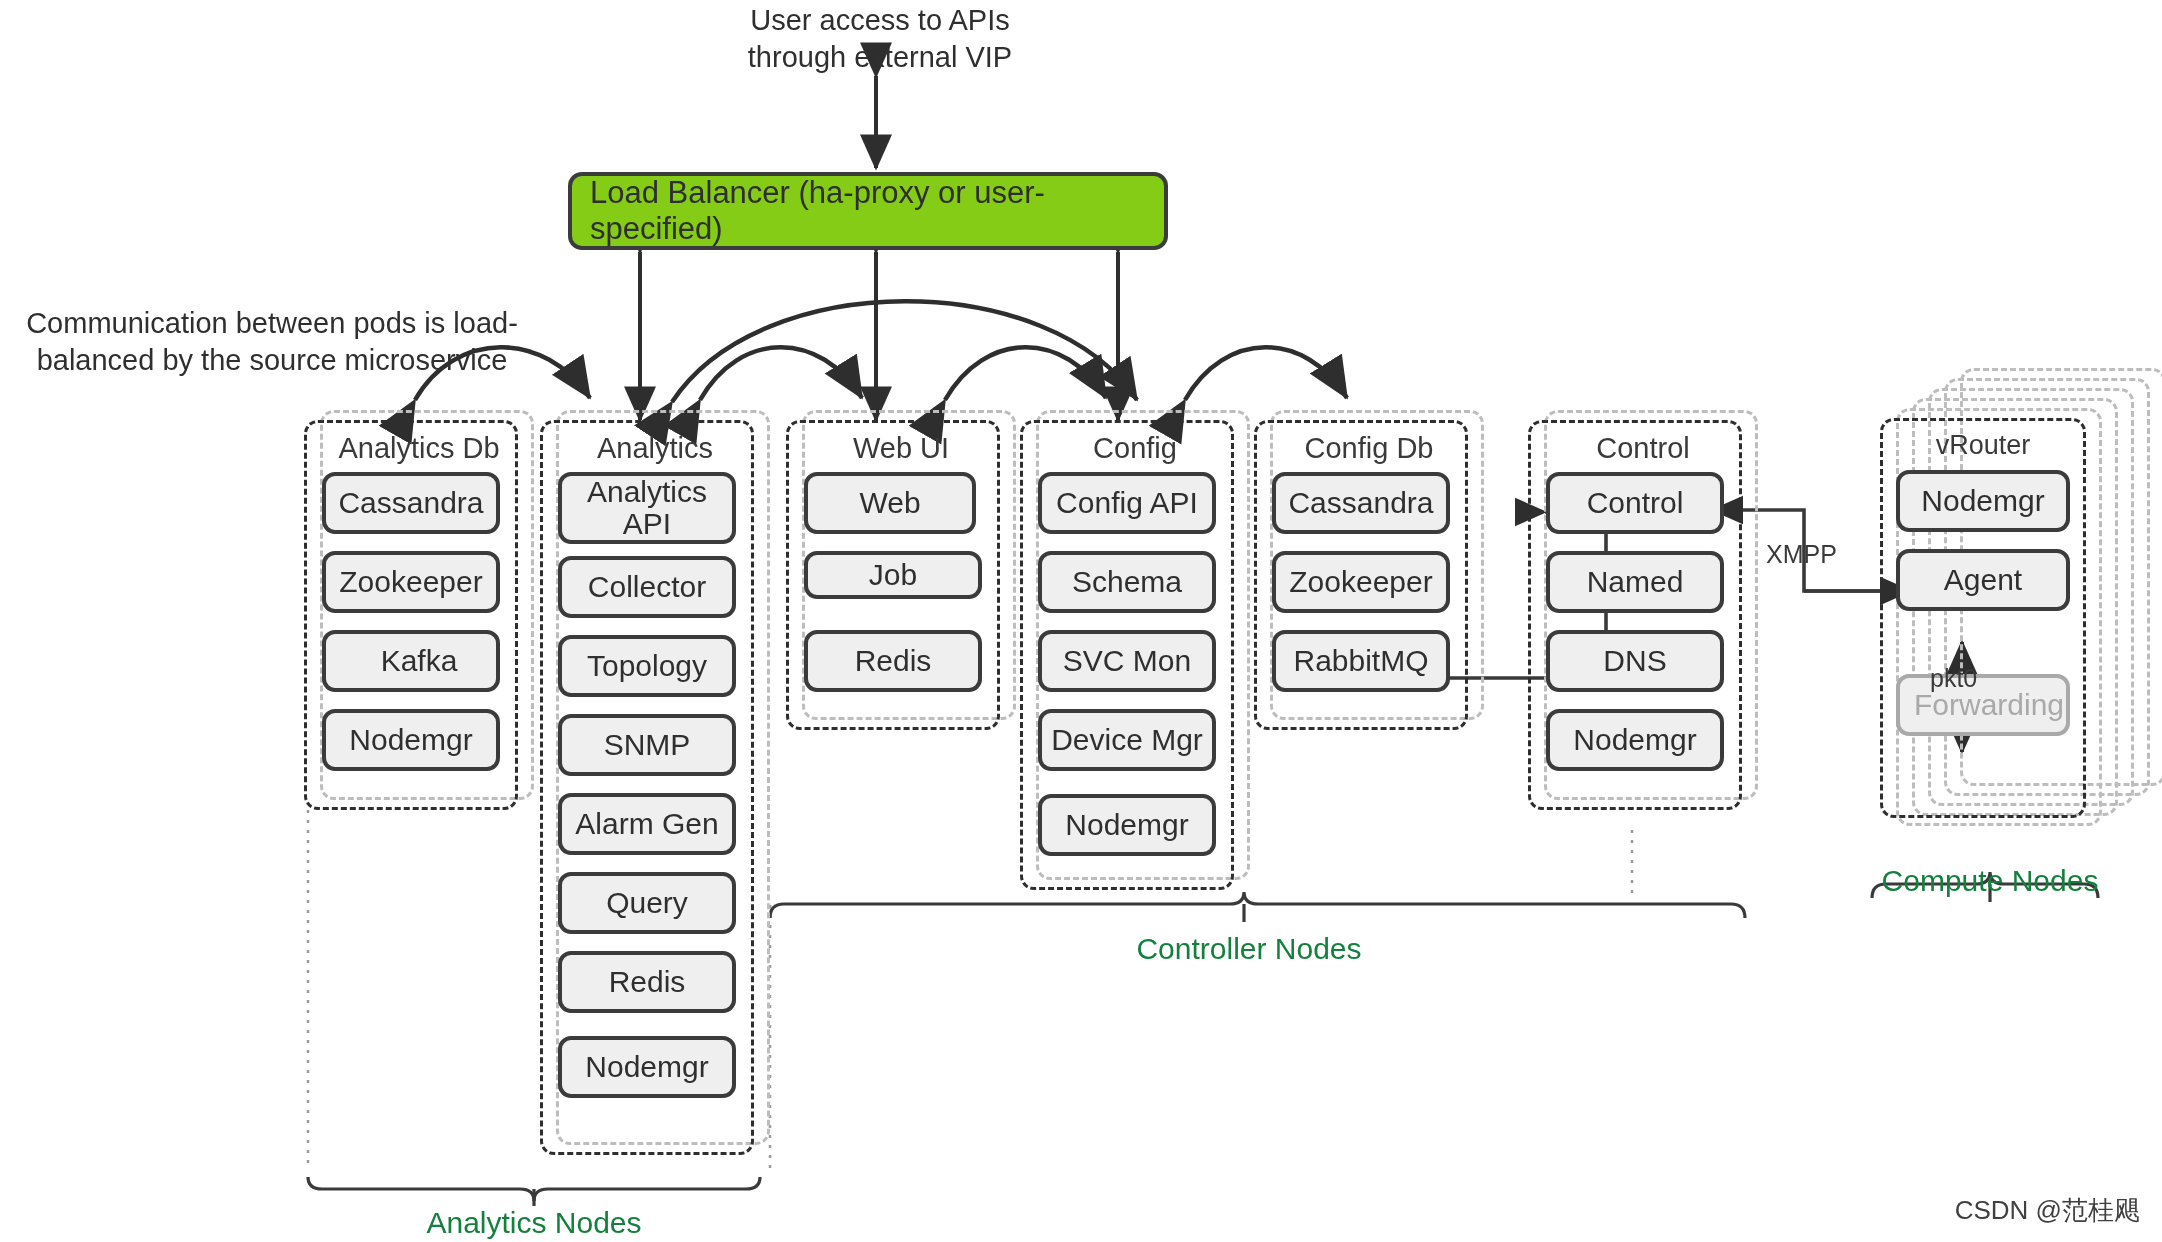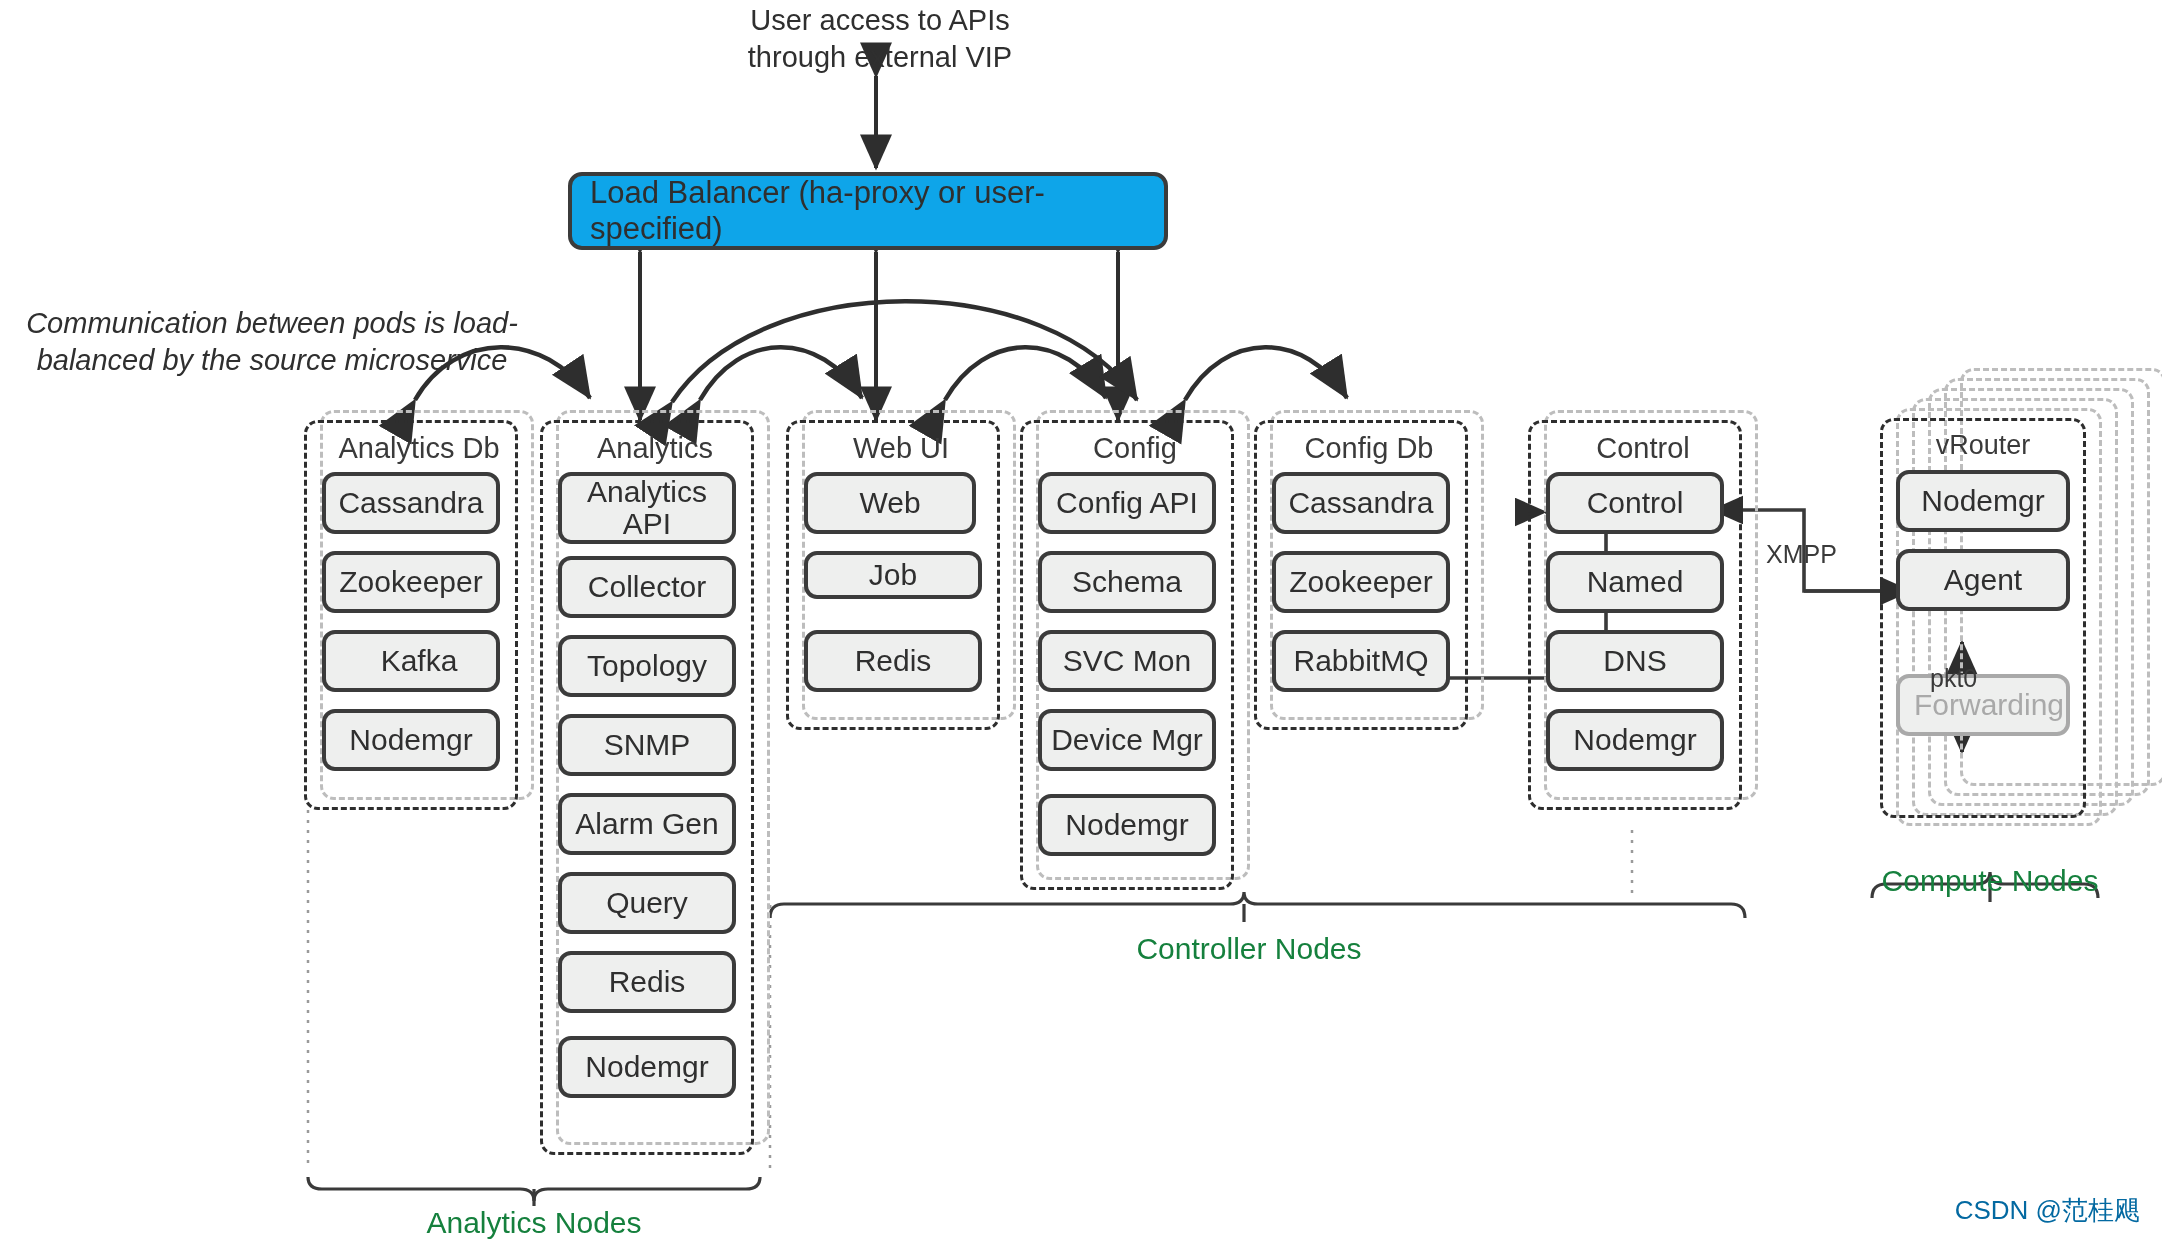--- a/index.html
+++ b/index.html
@@ -3,42 +3,42 @@
 <meta charset="utf-8">
 <style>
   html,body{margin:0;padding:0;background:#ffffff;}
   body{width:2162px;height:1242px;position:relative;overflow:hidden;
        font-family:"Liberation Sans","DejaVu Sans",sans-serif;color:#3a3a3a;}
   #canvas{position:absolute;left:0;top:0;width:2162px;height:1242px;}
   svg.layer{position:absolute;left:0;top:0;width:2162px;height:1242px;pointer-events:none;}
 
   .note{position:absolute;text-align:center;line-height:1.28;color:#2f2f2f;white-space:pre-line;}
   .note.top{font-size:29px;}
-  .note.left{font-size:29px;font-style:italic;}
+  .note.left{font-size:29px;}
   .bracket-label{position:absolute;font-size:30px;color:#15803d;text-align:center;white-space:nowrap;}
   .edge-label{position:absolute;font-size:25px;color:#3a3a3a;white-space:nowrap;}
 
-  .lb{position:absolute;border:4px solid #3b3b3b;border-radius:14px;background:#0ea5e9;
+  .lb{position:absolute;border:4px solid #3b3b3b;border-radius:14px;background:#84cc16;
       display:flex;align-items:center;padding-left:18px;font-size:31px;color:#2f2f2f;
       box-sizing:border-box;}
 
   .group{position:absolute;box-sizing:border-box;}
   .group .shadow{position:absolute;border:3px dashed #bdbdbd;border-radius:14px;box-sizing:border-box;}
   .group .frame{position:absolute;left:0;border:3px dashed #2e2e2e;border-radius:14px;box-sizing:border-box;background:transparent;}
   .group .title{position:absolute;left:0;width:100%;text-align:center;font-size:29px;color:#3a3a3a;}
   .svcbox{position:absolute;border:4px solid #3b3b3b;border-radius:13px;background:#eeefee;
           display:flex;align-items:center;justify-content:center;text-align:center;
           font-size:30px;line-height:1.06;color:#2f2f2f;box-sizing:border-box;}
   .svcbox.muted{border-color:#a9a9a9;color:#a9a9a9;}
 
   .vr-stack{position:absolute;}
   .vr-stack .slab{position:absolute;border:3px dashed #bdbdbd;border-radius:14px;box-sizing:border-box;}
   .vr-stack .frame{position:absolute;border:3px dashed #2e2e2e;border-radius:14px;box-sizing:border-box;}
 
-  .watermark{position:absolute;right:22px;bottom:14px;font-size:26px;color:#0369a1;}
+  .watermark{position:absolute;right:22px;bottom:14px;font-size:26px;color:#404040;}
 </style>
 </head>
 <body>
 
 <div id="canvas">
 
   <svg class="layer" viewBox="0 0 2162 1242">
     <defs>
       <marker id="ah" markerWidth="11" markerHeight="11" refX="8.4" refY="4" orient="auto" markerUnits="strokeWidth">
         <path d="M0,0 L9,4 L0,8 z" fill="#2e2e2e"></path>

